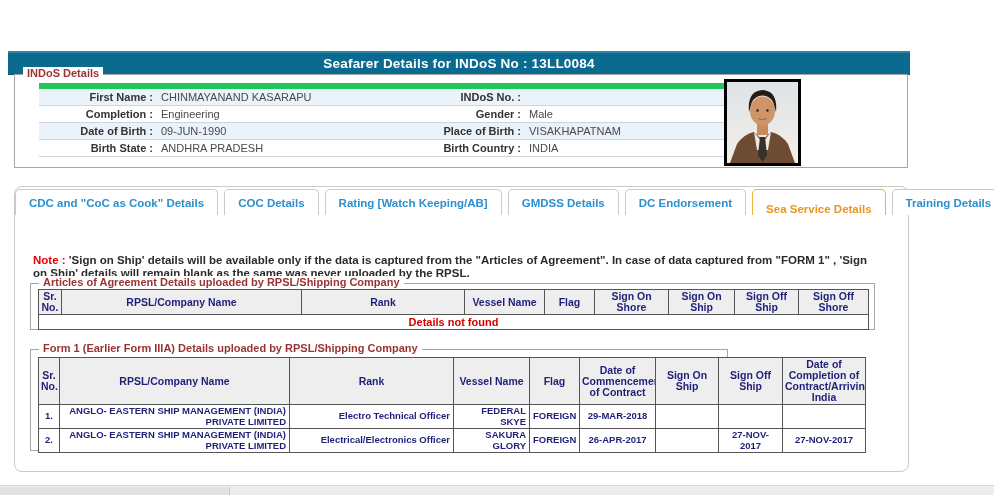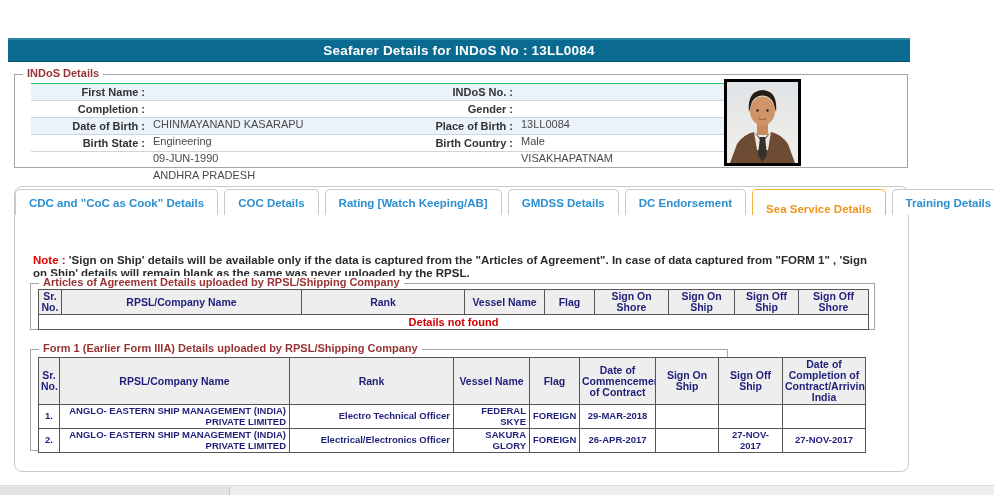--- a/index.html
+++ b/index.html
@@ -2,41 +2,41 @@
 <html><head>
 <meta charset="utf-8">
 <style>
   * { margin:0; padding:0; box-sizing:border-box; }
   html,body { background:#fff; }
   body { font-family:"Liberation Sans","DejaVu Sans",sans-serif; }
   .page { position:relative; width:994px; height:495px; background:#fff; overflow:hidden; }
 
   
   .titlebar {
-    position:absolute; left:8px; top:38px; width:902px; height:24px;
+    position:absolute; left:8px; top:51px; width:902px; height:24px;
     background:#0a6a90; border-top:2px solid #2f86a7; border-bottom:1px solid #06526f;
     display:flex; align-items:center; justify-content:center;
   }
   .titlebar span { color:#fff; font-weight:bold; font-size:13.5px; letter-spacing:.2px; }
 
   
   .fieldset { position:absolute; border:1px solid #a5a5a5; background:#fff; }
   .legend {
     position:absolute; top:-8px; left:8px; background:#fff; padding:0 4px;
     color:#993333; font-weight:bold; font-size:11px; white-space:nowrap;
   }
   .indos { left:14px; top:74px; width:894px; height:94px; }
-  .detail-rows { position:absolute; left:16px; top:8px; width:695px; border-top:1px solid #22c55e; }
+  .detail-rows { position:absolute; left:24px; top:8px; width:695px; border-top:6px solid #22c55e; }
   .drow {
     display:grid; grid-template-columns:114px 238px 130px auto;
     height:17px; line-height:16px; border-bottom:1px solid #ccd5dd; font-size:11px;
   }
   .drow.alt { background:#eaf2fa; }
   .dlabel { text-align:right; font-weight:bold; color:#333; white-space:nowrap; }
-  .dvalue { padding-left:8px; color:#4a4a4a; white-space:nowrap;margin-top:32px; }
+  .dvalue { padding-left:8px; color:#4a4a4a; white-space:nowrap; }
 
   
   .photo {
     position:absolute; left:724px; top:79px; width:77px; height:87px;
     border:3px solid #000; background:#e9e7e3;
   }
   .photo svg { display:block; width:100%; height:100%; }
 
   
   .panel {
@@ -100,38 +100,38 @@
   </div>
 
   <div class="fieldset indos">
     <span class="legend">INDoS Details</span>
 
     <div class="detail-rows">
       <div class="drow alt">
         <span class="dlabel">First Name :</span>
         <span class="dvalue">CHINMAYANAND KASARAPU</span>
         <span class="dlabel">INDoS No. :</span>
-        <span class="dvalue">13LL0084</span>
       </div>
       <div class="drow">
         <span class="dlabel">Completion :</span>
         <span class="dvalue">Engineering</span>
         <span class="dlabel">Gender :</span>
         <span class="dvalue">Male</span>
       </div>
       <div class="drow alt">
         <span class="dlabel">Date of Birth :</span>
         <span class="dvalue">09-JUN-1990</span>
         <span class="dlabel">Place of Birth :</span>
         <span class="dvalue">VISAKHAPATNAM</span>
       </div>
       <div class="drow">
         <span class="dlabel">Birth State :</span>
         <span class="dvalue">ANDHRA PRADESH</span>
         <span class="dlabel">Birth Country :</span>
+        <span class="dvalue">INDIA</span>
       </div>
     </div>
   </div>
 
   <div class="photo">
     <svg viewBox="0 0 71 81" preserveAspectRatio="none">
       <defs>
         <linearGradient id="bg" x1="0" y1="0" x2="0" y2="1">
           <stop offset="0" stop-color="#dfe3e6"></stop>
             <stop offset="1" stop-color="#f2efe9"></stop>

